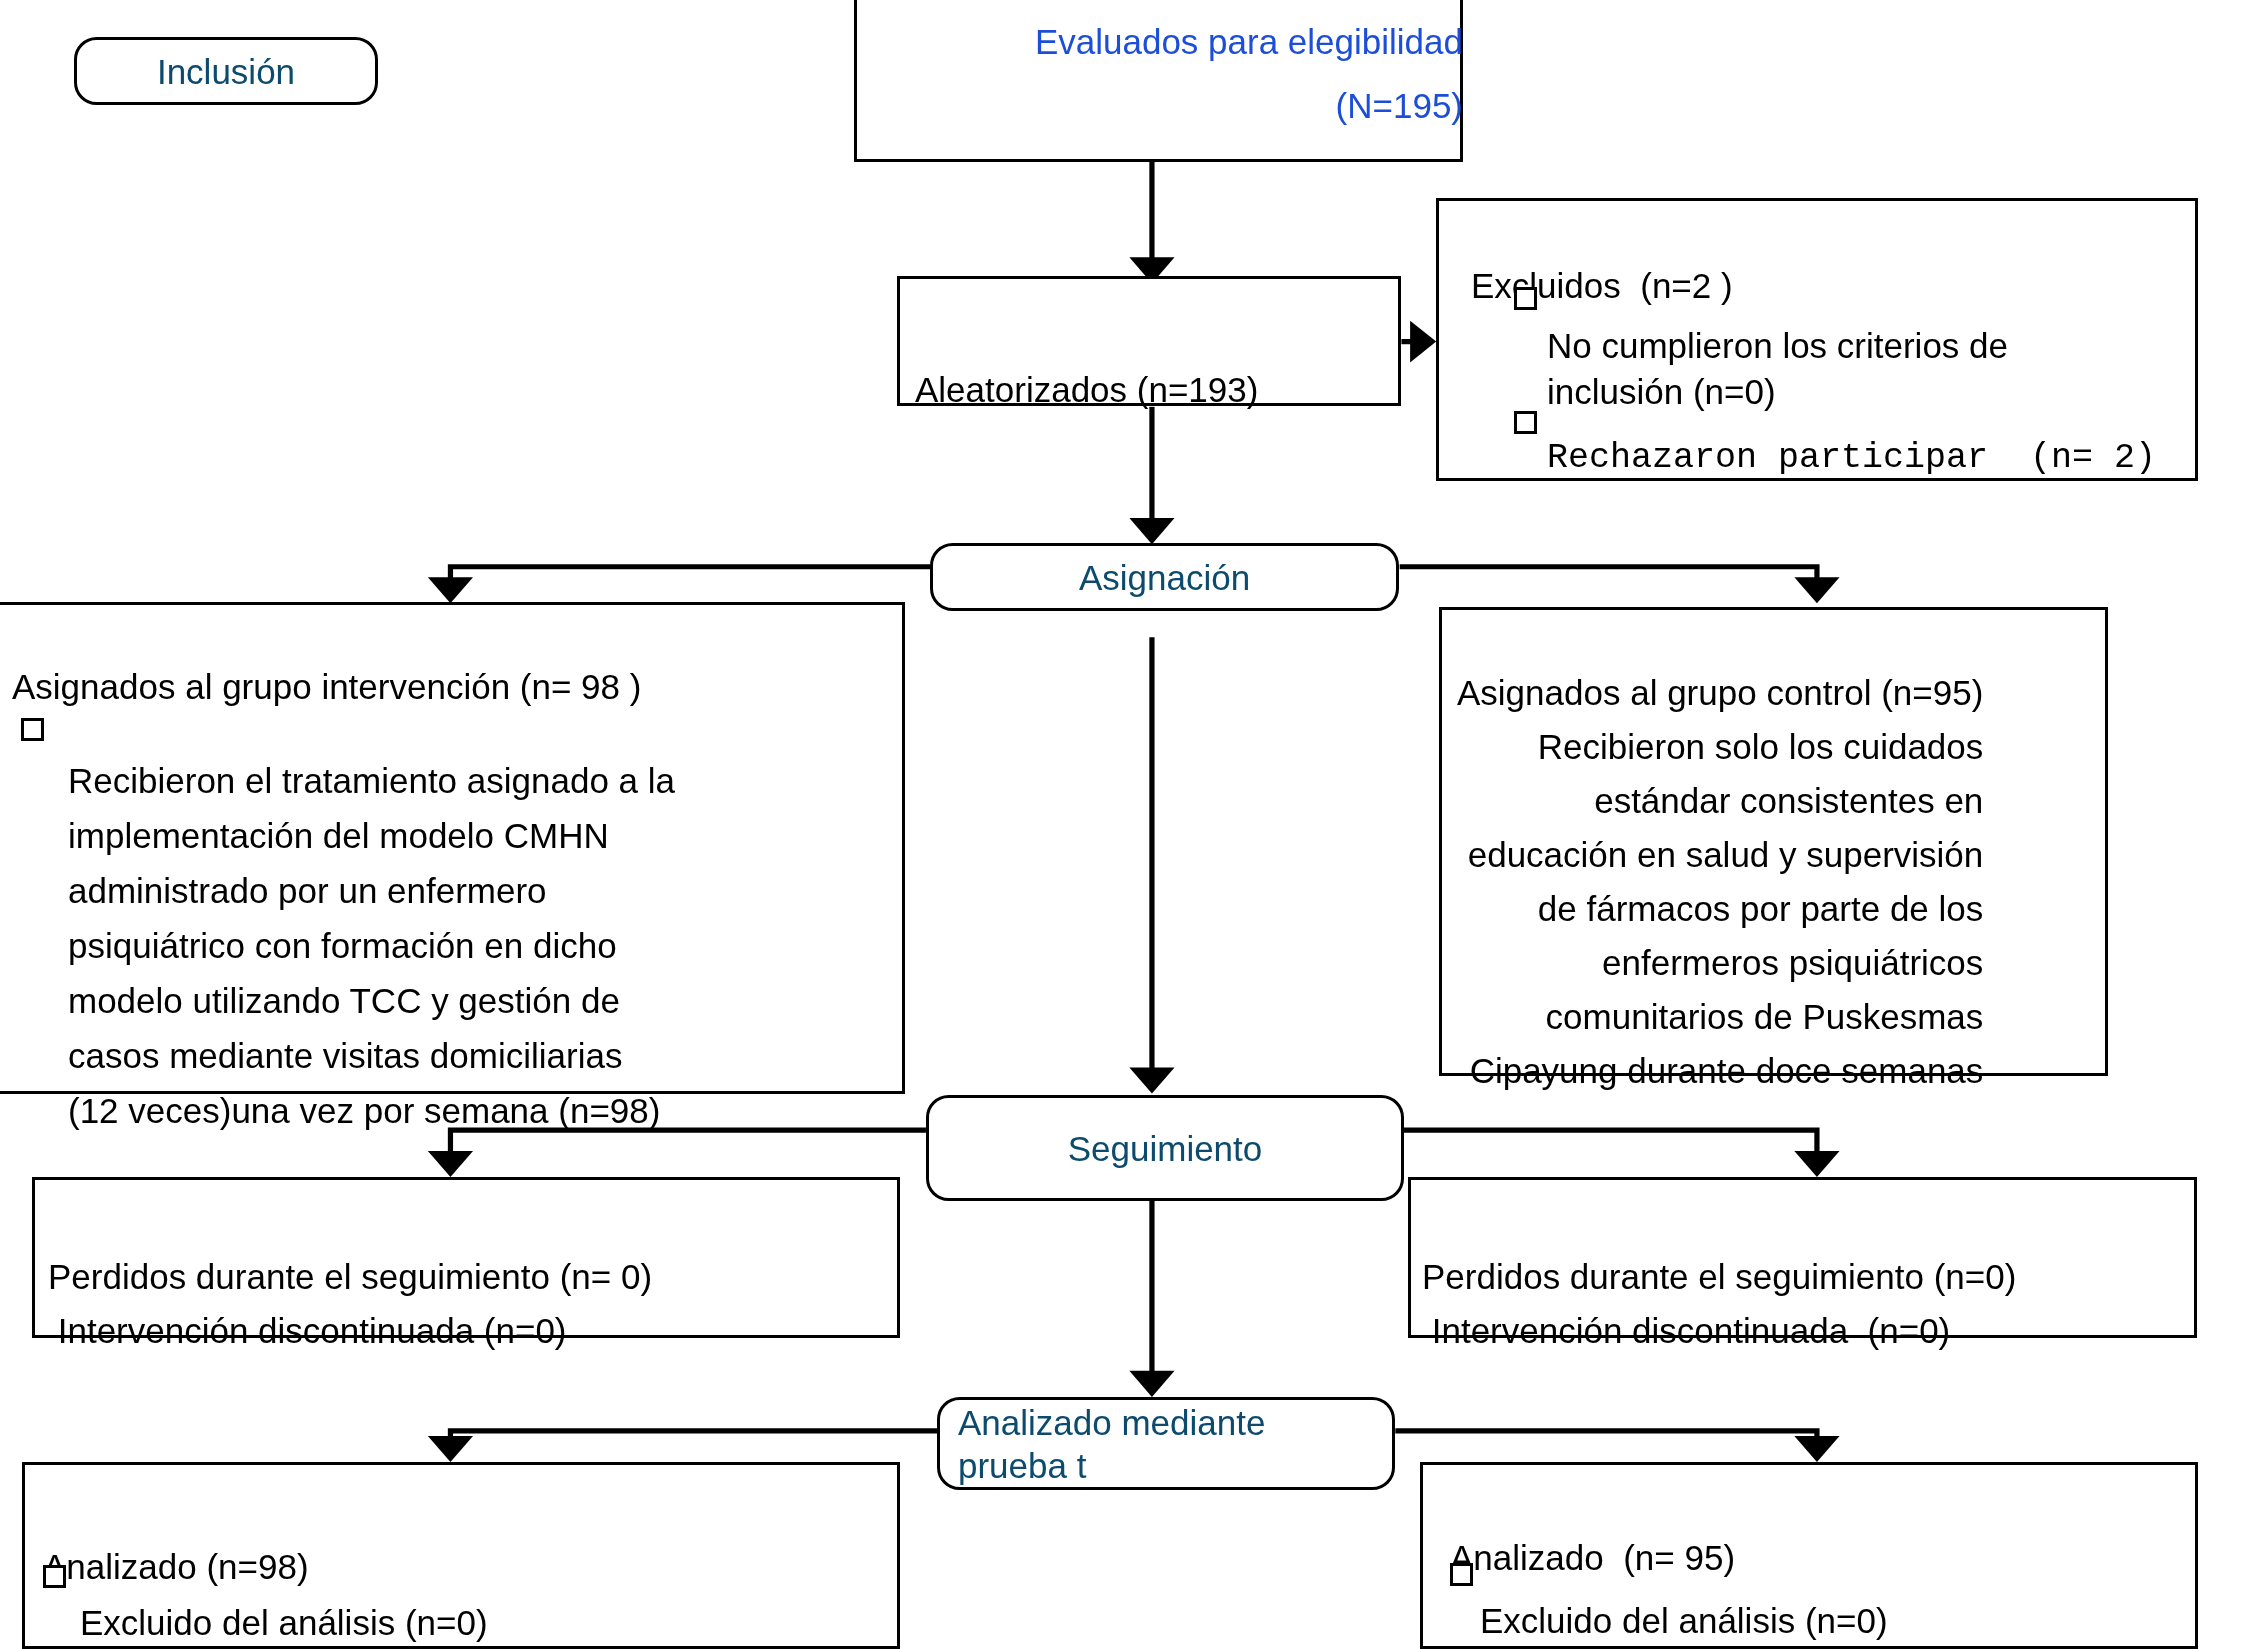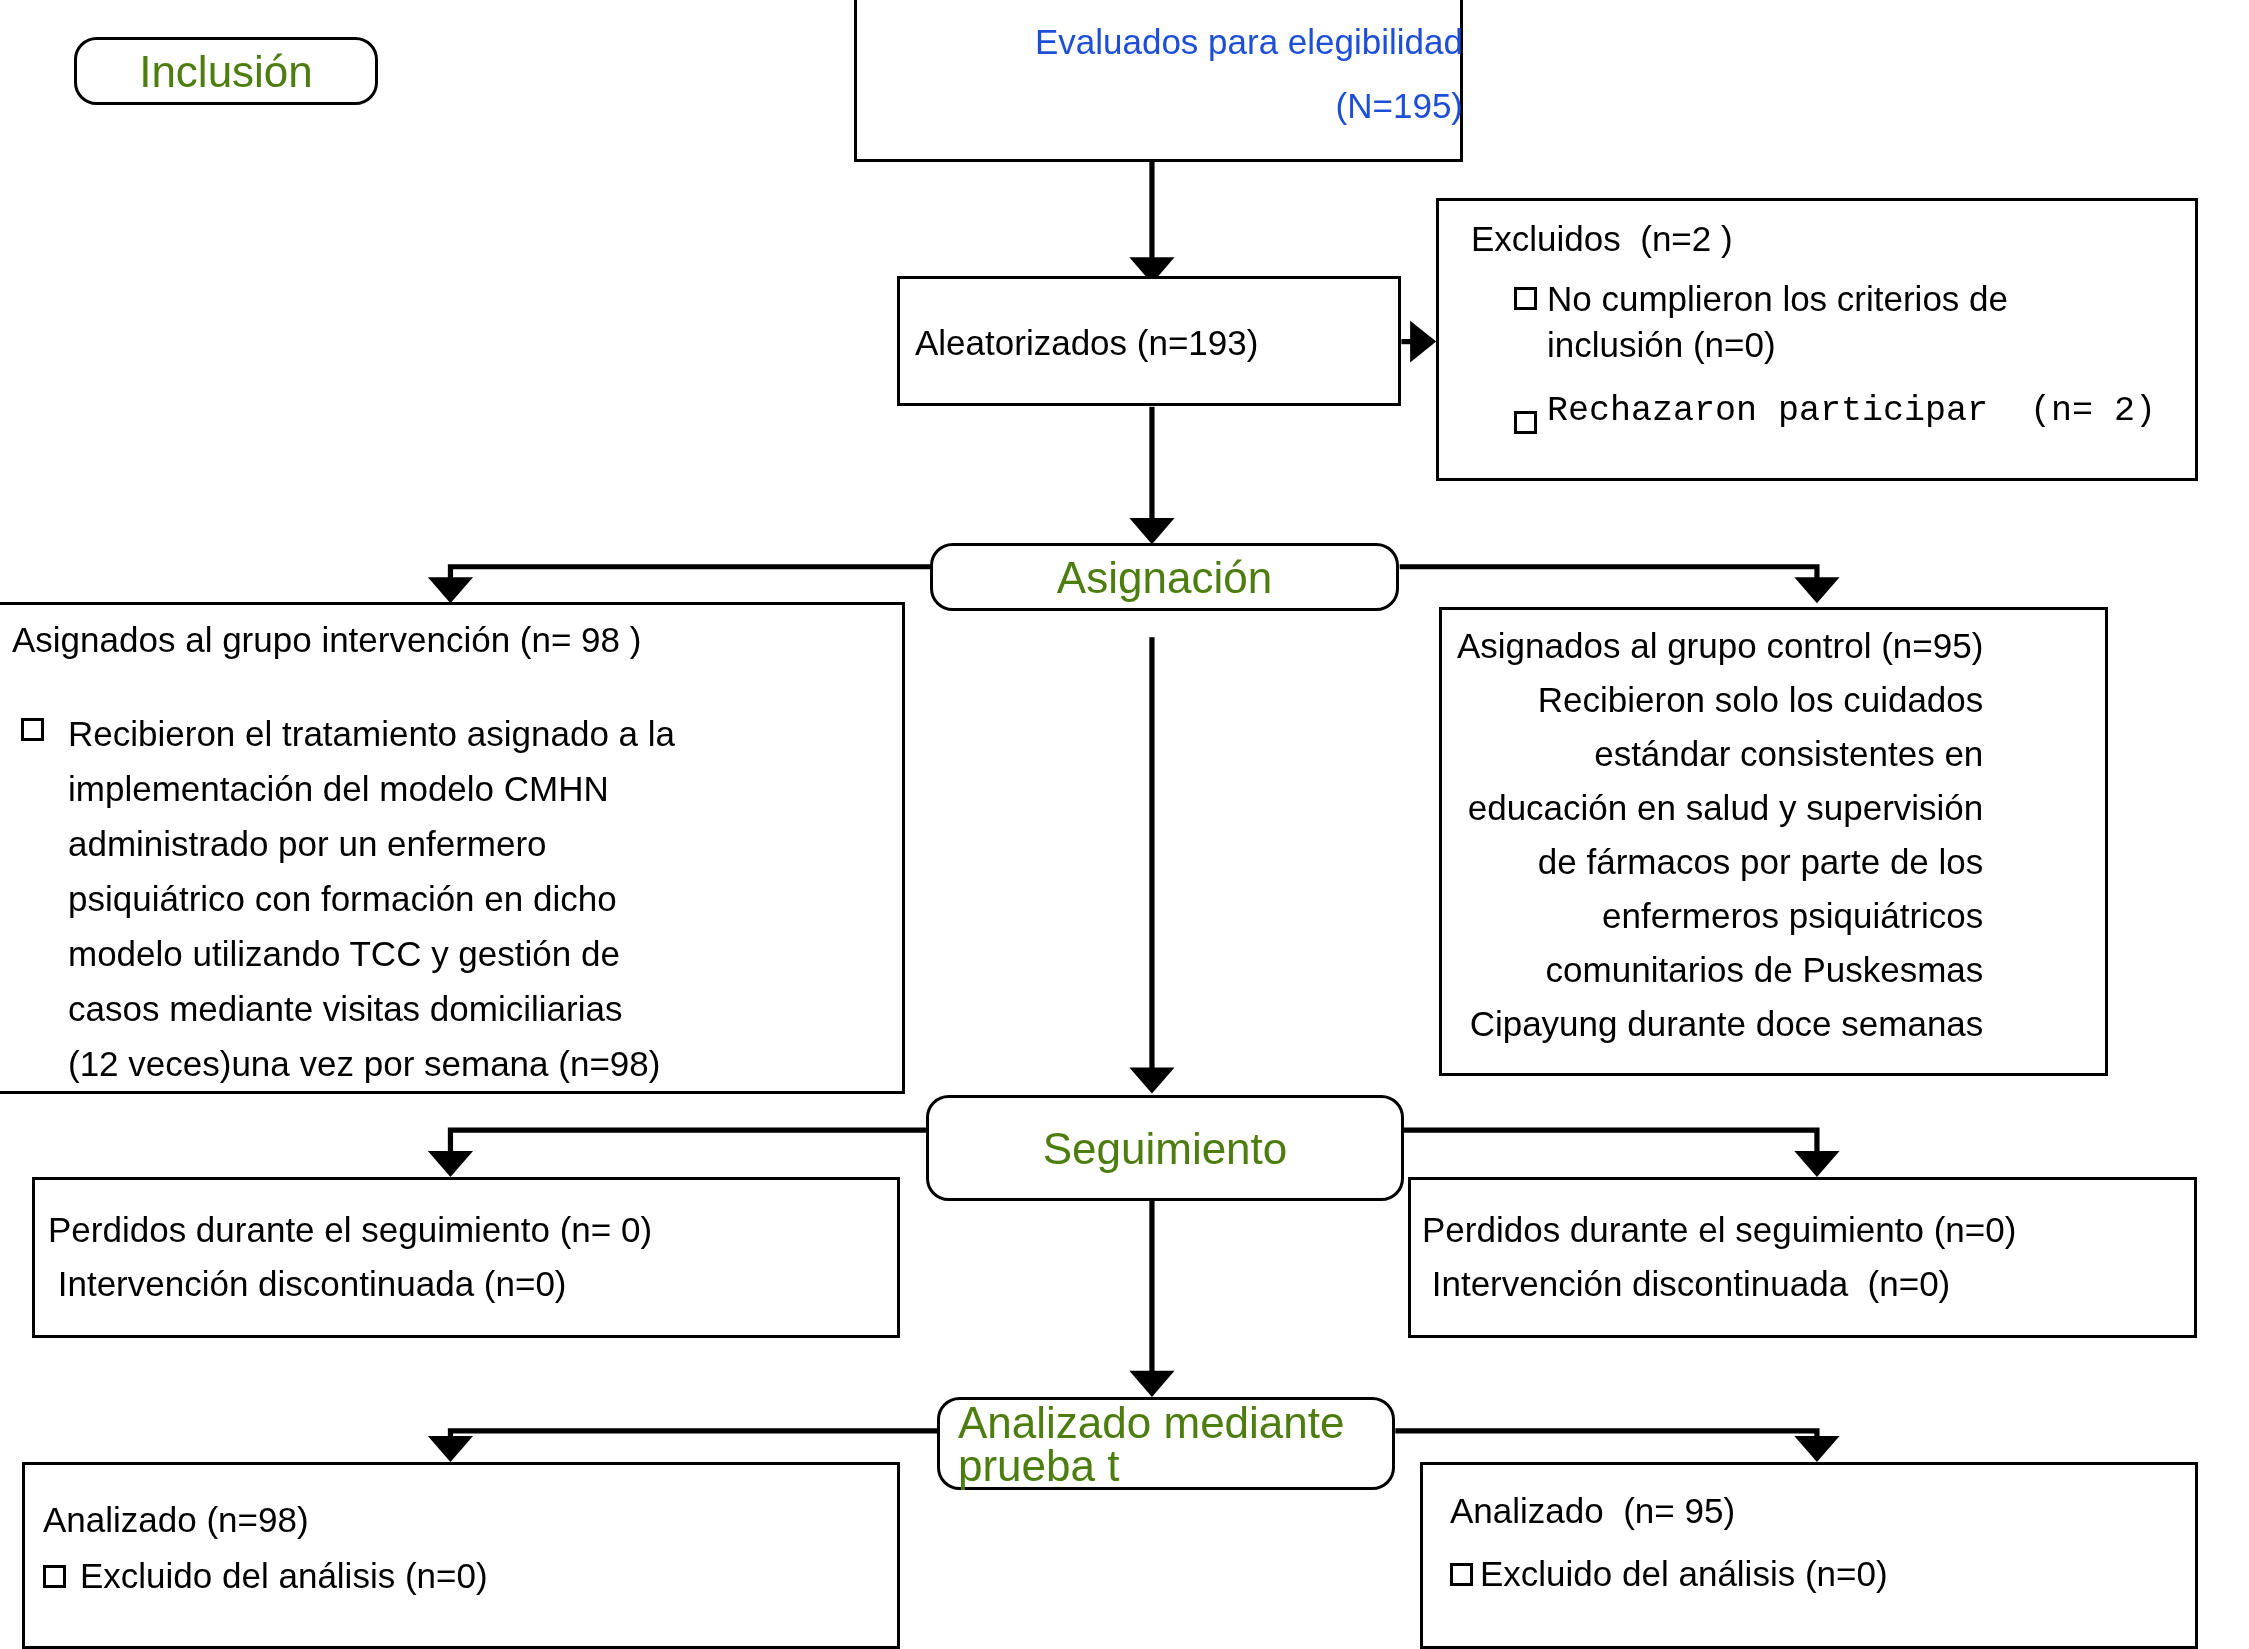--- a/index.html
+++ b/index.html
@@ -26,34 +26,35 @@
     display:flex;
     align-items:center;
     justify-content:center;
   }
   .txt{
     position:absolute;
     font-size:35px;
     line-height:46px;
     white-space:pre;
     color:#000;
+    margin-top:47px;
   }
   .txtc{
     position:absolute;
     font-size:35px;
     line-height:46px;
     text-align:right;
     color:#1d4ed8;
   }
   .stage-label{
-    font-size:44px;
+    font-size:35px;
     line-height:43px;
     text-align:center;
     white-space:pre-line;
-    color:#4d7c0f;
+    color:#0c4a6e;
   }
   .stage-label.left{
     text-align:left;
     width:100%;
     padding-left:18px;
     box-sizing:border-box;
   }
   .bullet{
     position:absolute;
     width:22.6px;height:22.6px;

